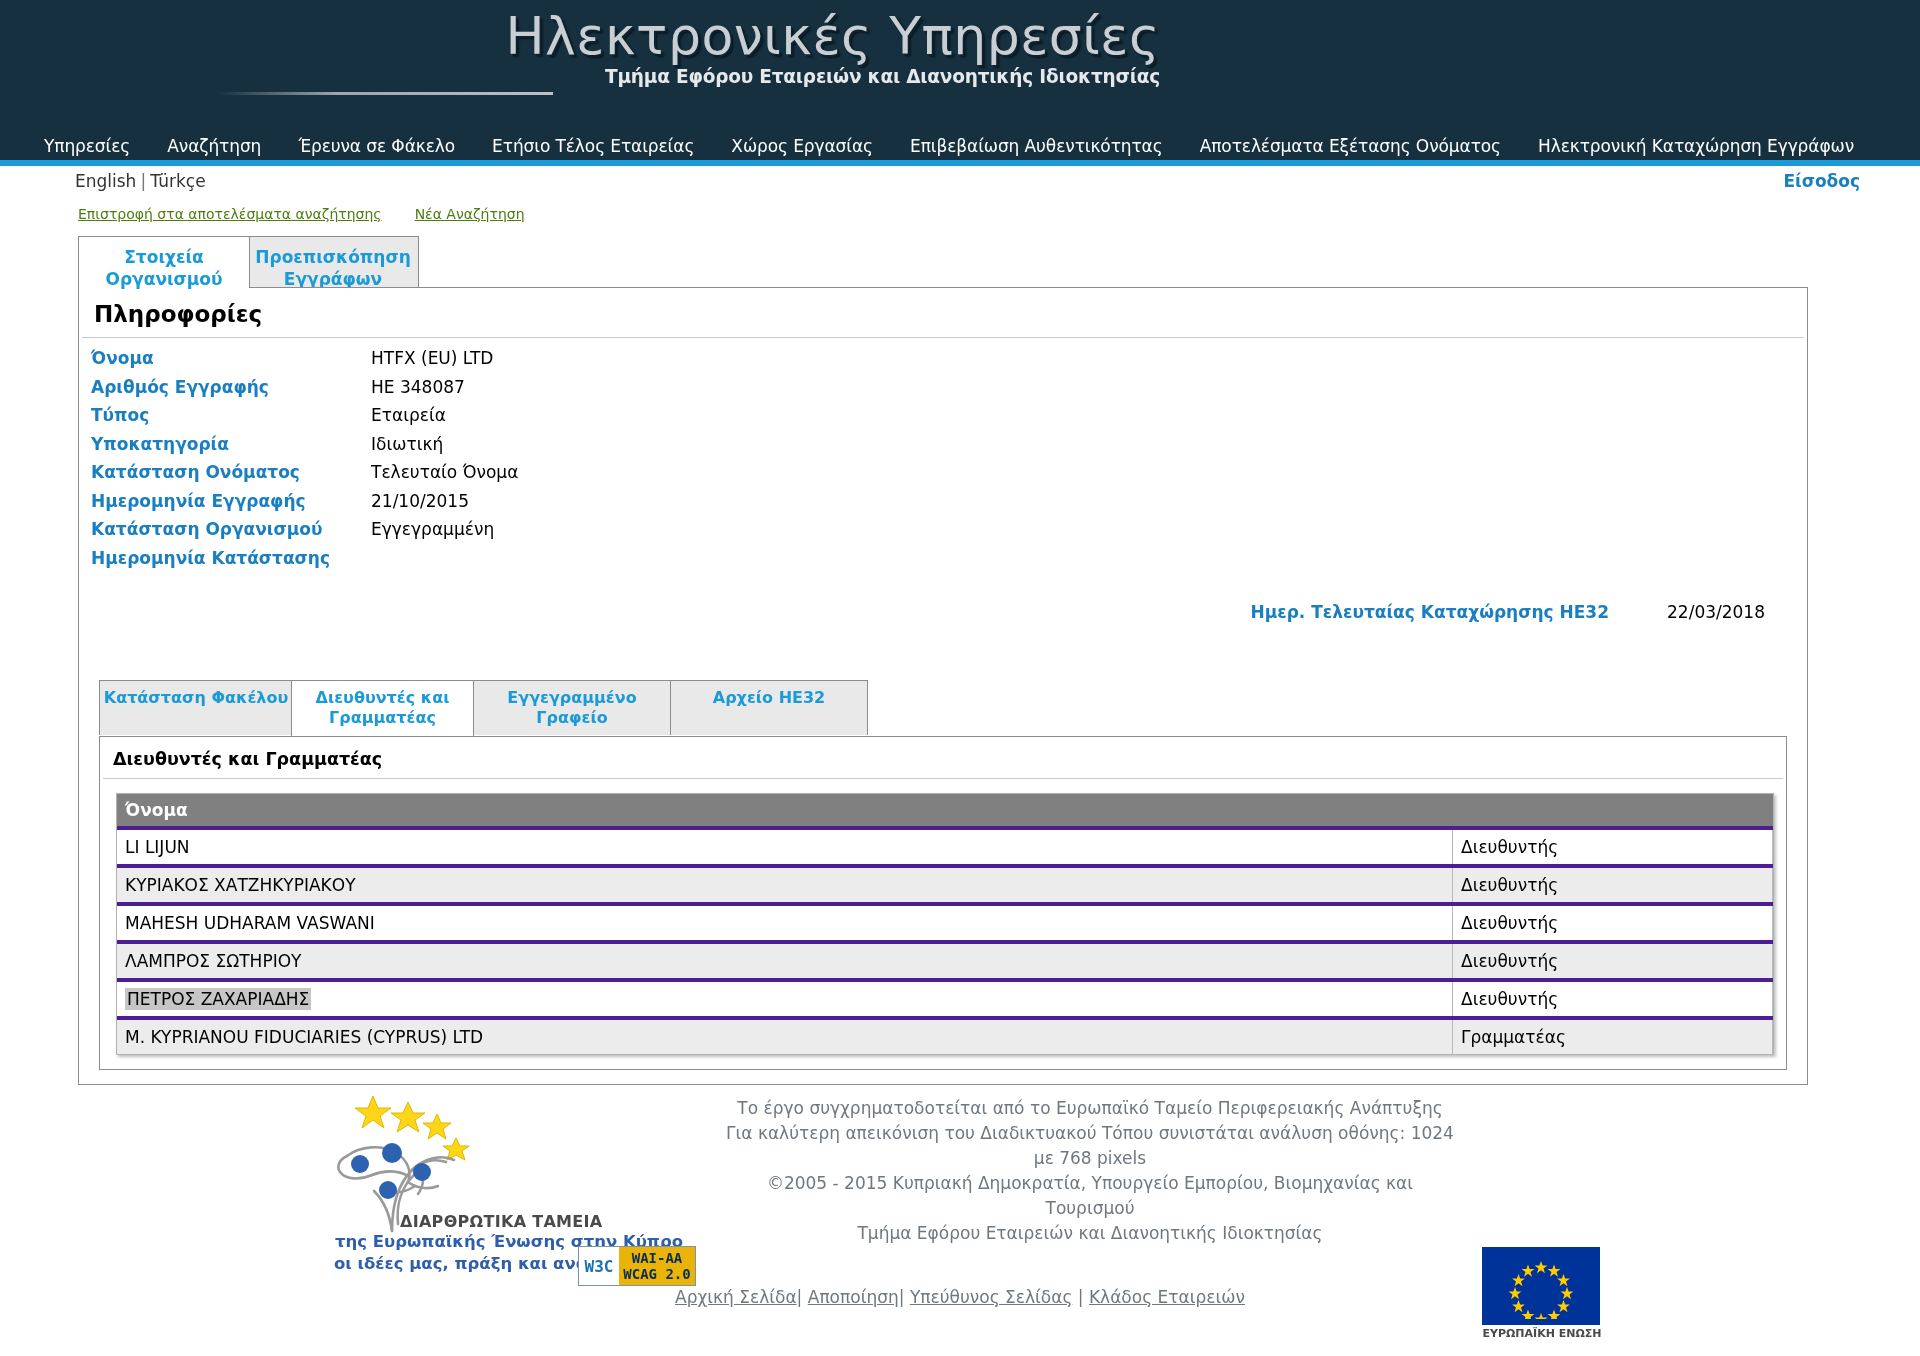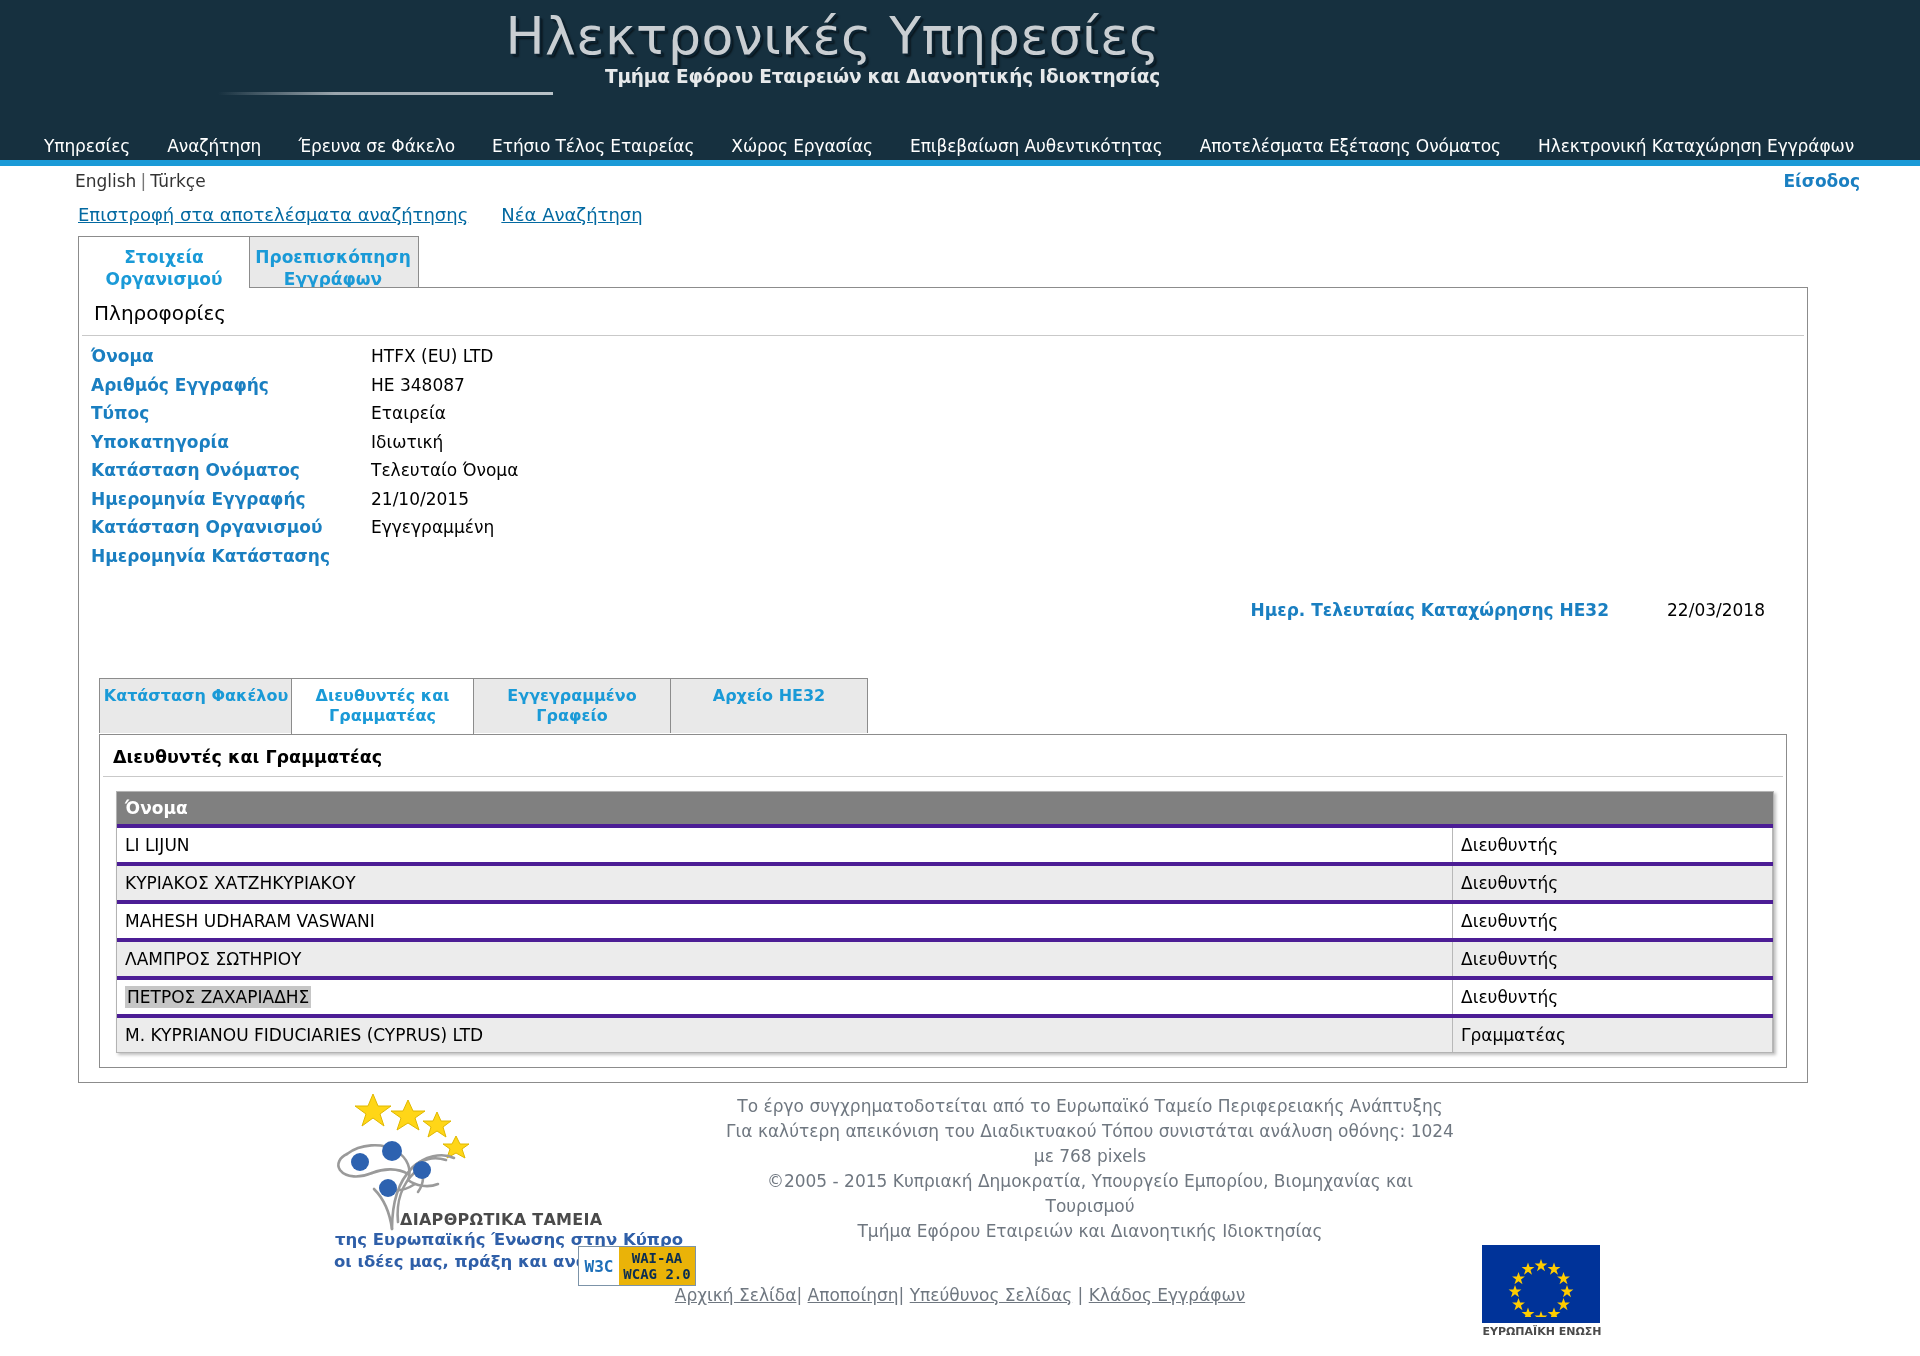--- a/index.html
+++ b/index.html
@@ -89,22 +89,22 @@
     font-size: 17px;
     text-decoration: none;
   }
 
   
   .topsearch-links {
     padding: 4px 0 0 78px;
     height: 36px;
   }
   .topsearch-links a {
-    color: #0369a1;
-    font-size: 18px;
+    color: #4d7c0f;
+    font-size: 14px;
     margin-right: 28px;
   }
 
   
   .outer-tabs {
     position: relative;
     margin-left: 78px;
     height: 51px;
     width: 1730px;
   }
@@ -128,22 +128,22 @@
   
   .panel {
     position: relative;
     margin-left: 78px;
     width: 1730px;
     border: 1px solid #8c8c8c;
     background: #ffffff;
     z-index: 1;
   }
   .panel-heading {
-    font-size: 20px;
-    font-weight: normal;
+    font-size: 23px;
+    font-weight: bold;
     color: #000;
     padding: 10px 0 10px 12px;
     border-bottom: 1px solid #c9c9c9;
     margin: 3px 3px 0 3px;
   }
 
   .info-grid {
     padding: 10px 0 4px 12px;
   }
   .info-row { height: 28.5px; }
@@ -497,21 +497,21 @@
   <div class="footer-text">
     <div>Το έργο συγχρηματοδοτείται από το Ευρωπαϊκό Ταμείο Περιφερειακής Ανάπτυξης</div>
     <div>Για καλύτερη απεικόνιση του Διαδικτυακού Τόπου συνιστάται ανάλυση οθόνης: 1024</div>
     <div>με 768 pixels</div>
     <div>©2005 - 2015 Κυπριακή Δημοκρατία, Υπουργείο Εμπορίου, Βιομηχανίας και</div>
     <div>Τουρισμού</div>
     <div>Τμήμα Εφόρου Εταιρειών και Διανοητικής Ιδιοκτησίας</div>
   </div>
 
   <div class="footer-links">
-    <a href="#">Αρχική Σελίδα</a><span class="fsep">| </span><a href="#">Αποποίηση</a><span class="fsep">| </span><a href="#">Υπεύθυνος Σελίδας</a><span class="fsep"> | </span><a href="#">Κλάδος Εγγράφων</a>
+    <a href="#">Αρχική Σελίδα</a><span class="fsep">| </span><a href="#">Αποποίηση</a><span class="fsep">| </span><a href="#">Υπεύθυνος Σελίδας</a><span class="fsep"> | </span><a href="#">Κλάδος Εταιρειών</a>
   </div>
 
   <div class="eu-flag">
     <svg width="100" height="66" viewBox="0 0 100 66">
       <g fill="#FFCC00">
         <polygon points="50,8 51.6,12.6 56.4,12.6 52.5,15.5 54,20.2 50,17.3 46,20.2 47.5,15.5 43.6,12.6 48.4,12.6"></polygon>
         <polygon points="63,11.5 64.6,16.1 69.4,16.1 65.5,19 67,23.7 63,20.8 59,23.7 60.5,19 56.6,16.1 61.4,16.1"></polygon>
         <polygon points="72.5,21 74.1,25.6 78.9,25.6 75,28.5 76.5,33.2 72.5,30.3 68.5,33.2 70,28.5 66.1,25.6 70.9,25.6"></polygon>
         <polygon points="76,34 77.6,38.6 82.4,38.6 78.5,41.5 80,46.2 76,43.3 72,46.2 73.5,41.5 69.6,38.6 74.4,38.6"></polygon>
         <polygon points="72.5,47 74.1,51.6 78.9,51.6 75,54.5 76.5,59.2 72.5,56.3 68.5,59.2 70,54.5 66.1,51.6 70.9,51.6"></polygon>

